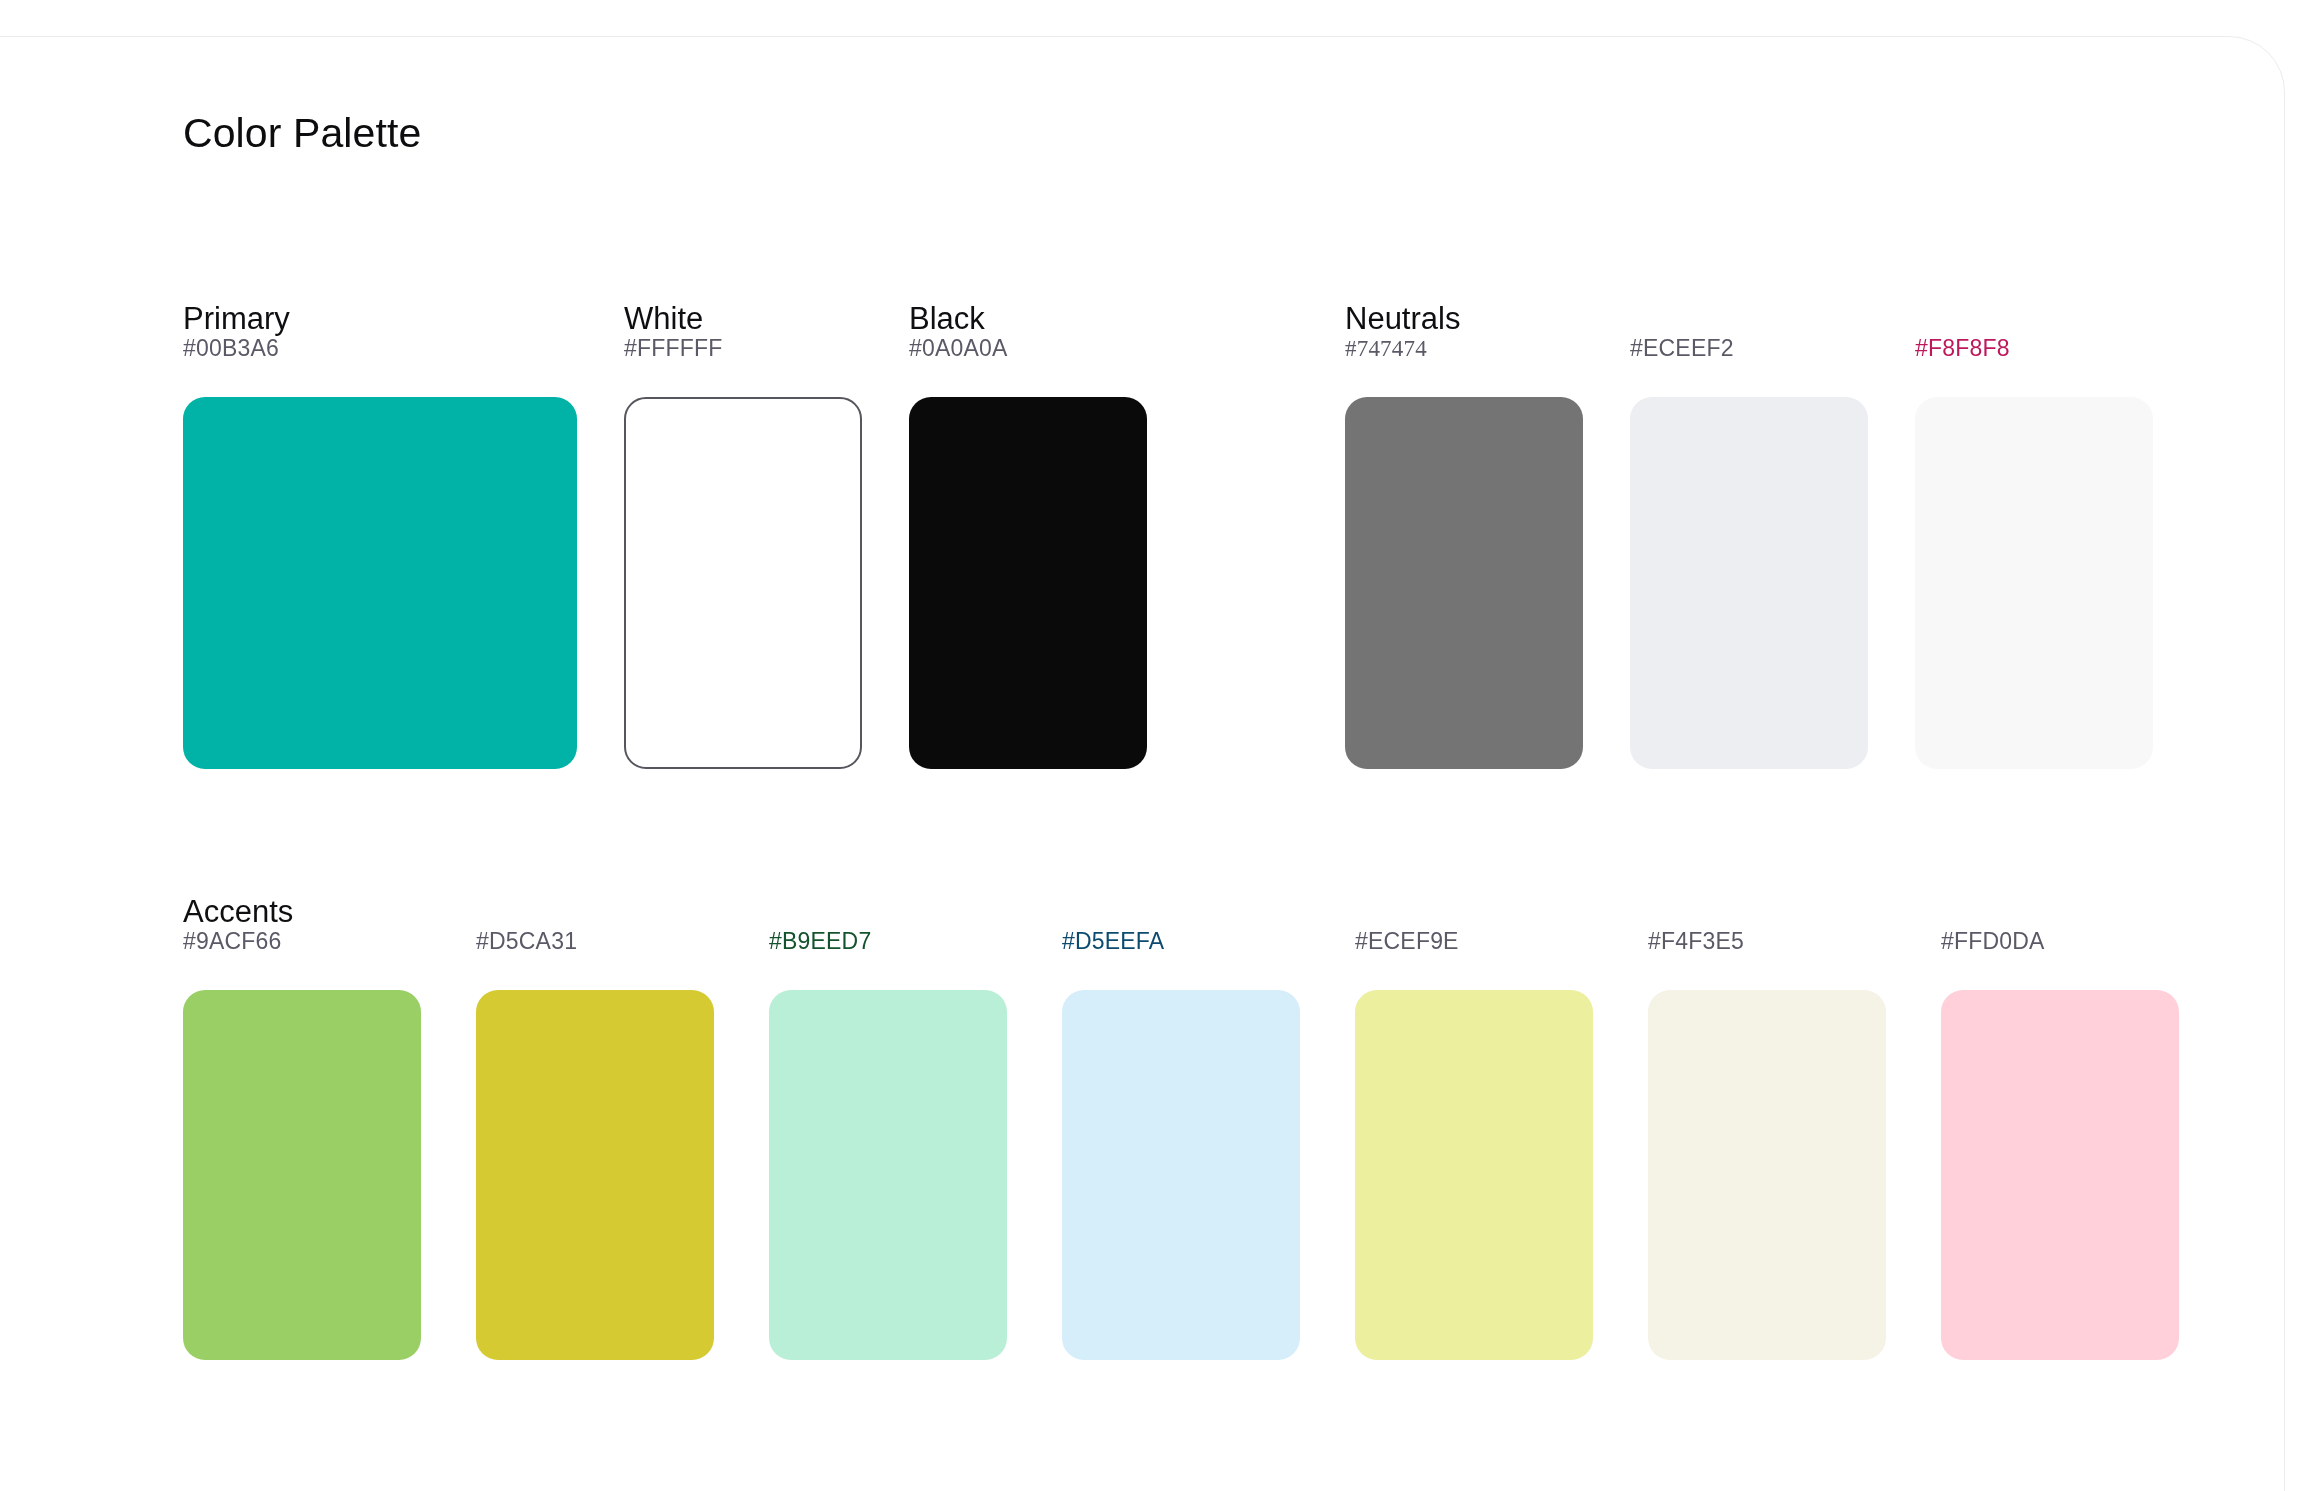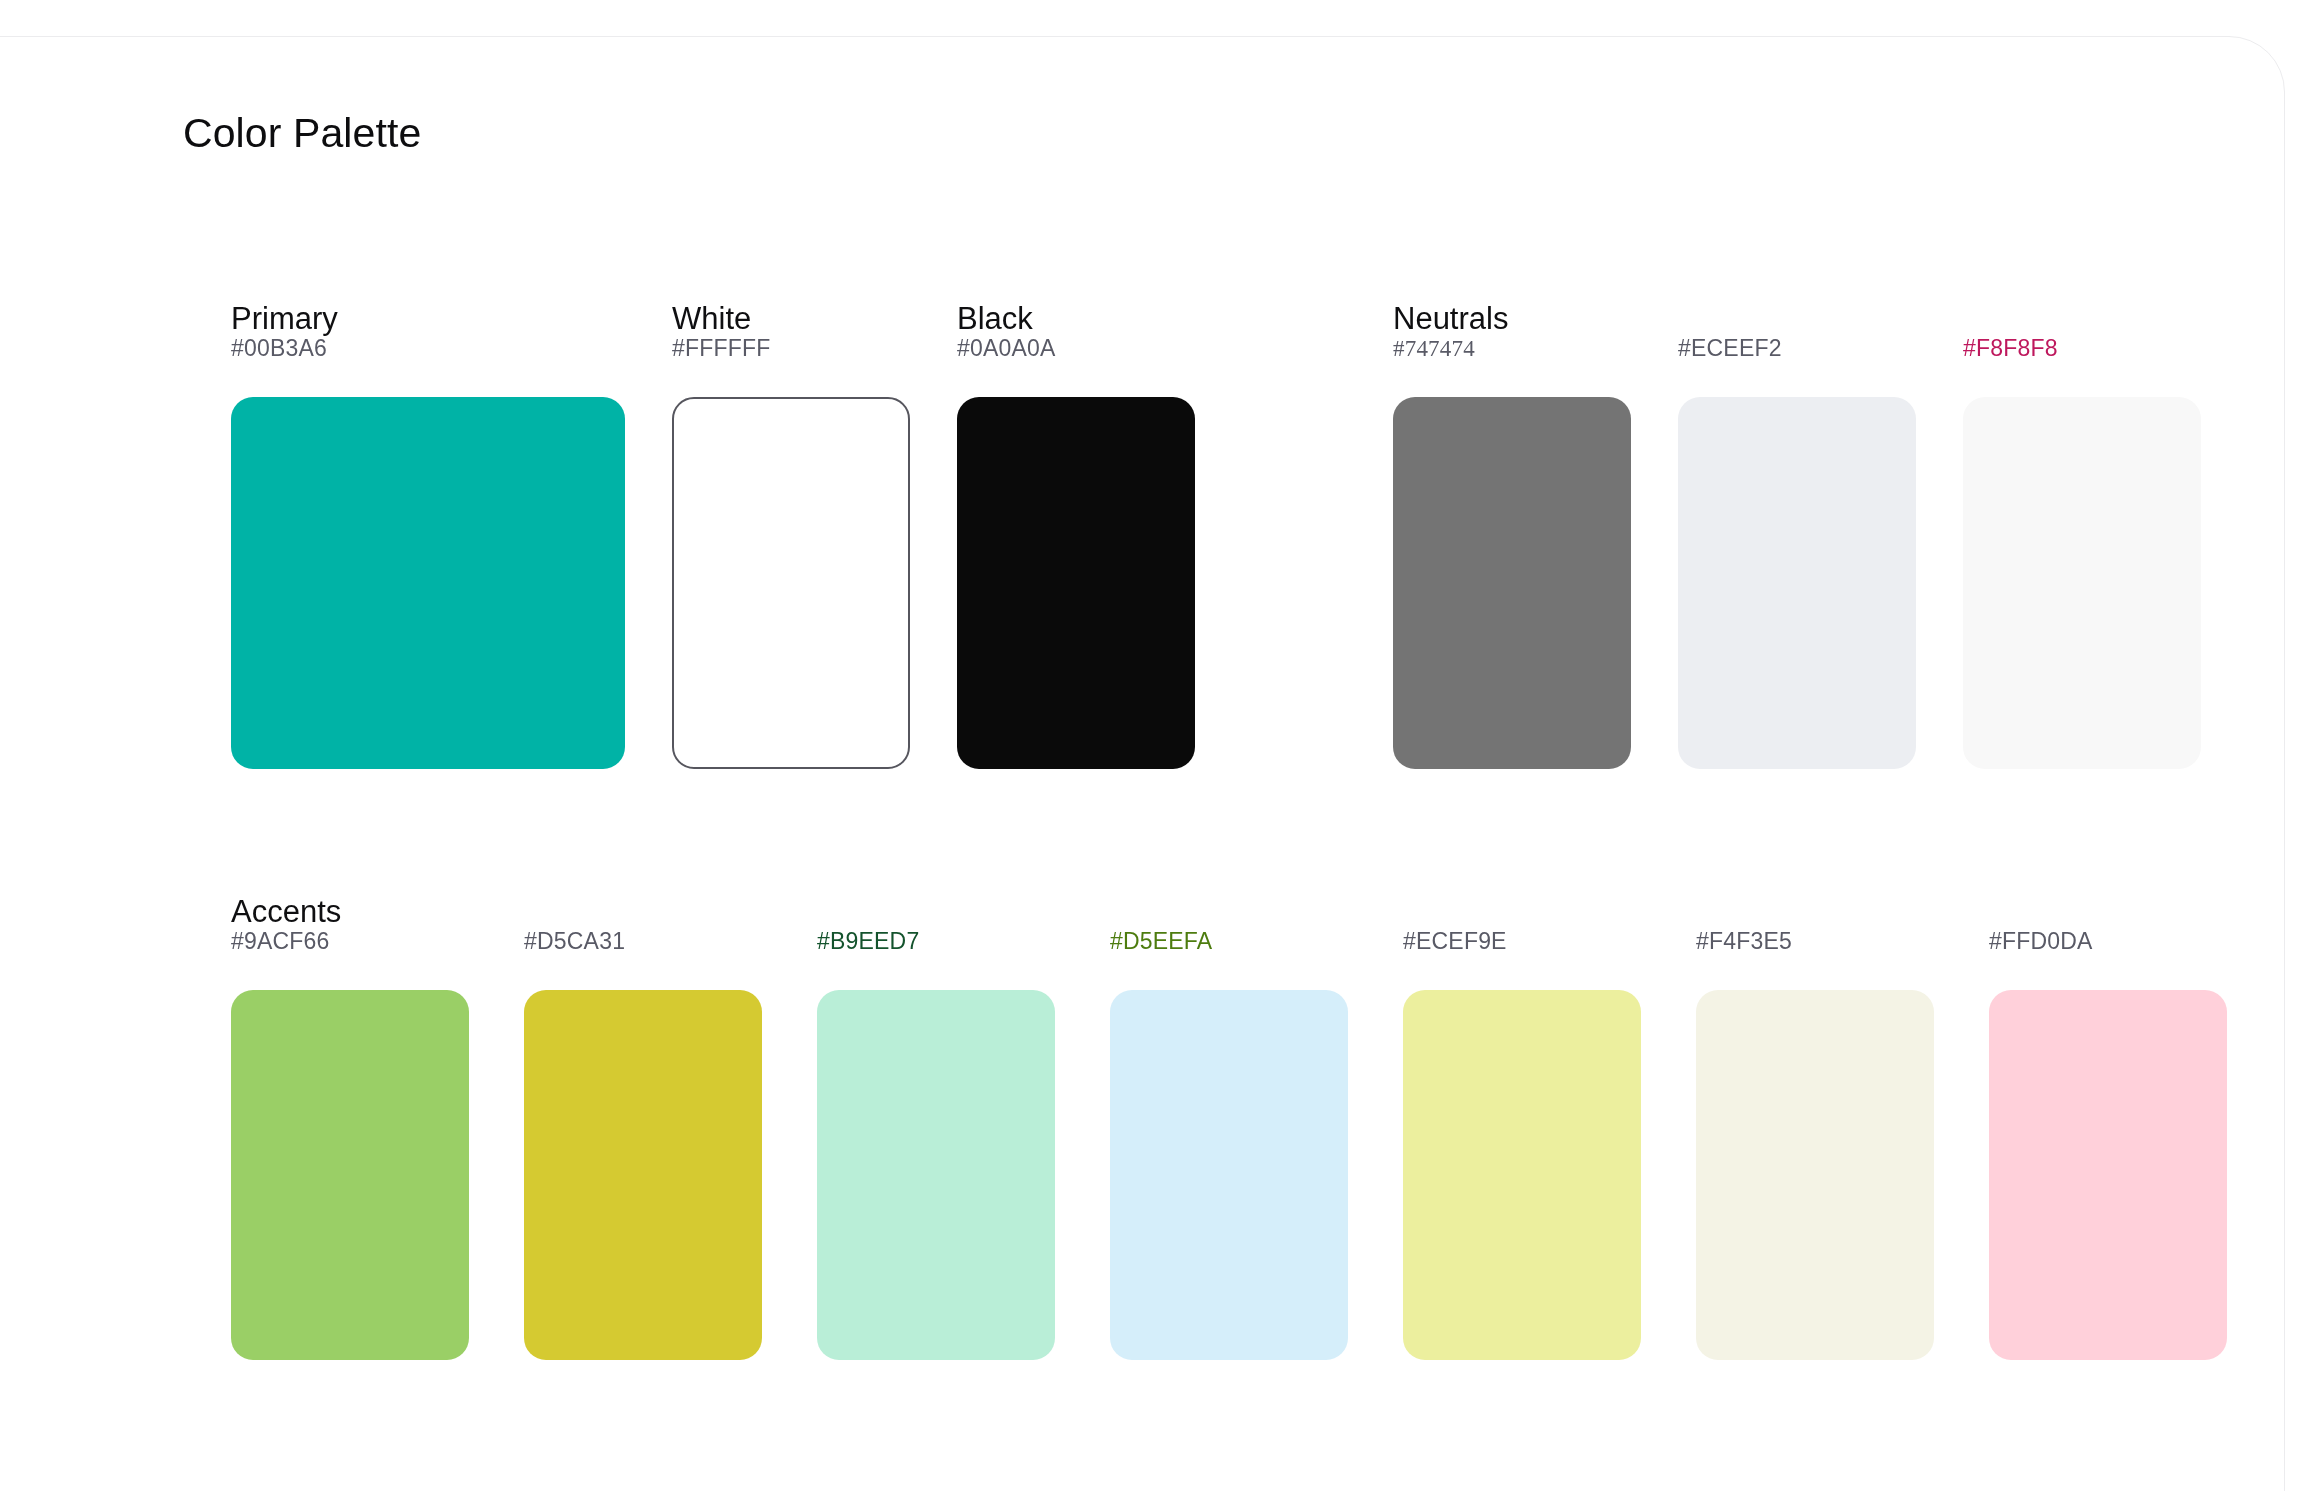--- a/index.html
+++ b/index.html
@@ -57,21 +57,20 @@
 
   .groups {
     display: flex;
     flex-direction: row;
     align-items: flex-start;
   }
 
   .group {
     display: flex;
     flex-direction: column;
-    margin-left: 48px;
   }
   
   .group + .group {
     margin-left: 198px;
   }
 
   .group-label {
     font-size: 31px;
     line-height: 1;
     color: #0f0f11;
@@ -208,21 +207,21 @@
             </div>
 
             <div class="swatch-col">
               <div class="label-spacer"></div>
               <div class="swatch-hex" style="color: #14532d;">#B9EED7</div>
               <div class="swatch-chip" style="background-color: rgb(185, 238, 215);"></div>
             </div>
 
             <div class="swatch-col">
               <div class="label-spacer"></div>
-              <div class="swatch-hex" style="color: #4d7c0f;">#D5EEFA</div>
+              <div class="swatch-hex" style="color: #0c4a6e;">#D5EEFA</div>
               <div class="swatch-chip" style="background-color: rgb(213, 238, 250);"></div>
             </div>
 
             <div class="swatch-col">
               <div class="label-spacer"></div>
               <div class="swatch-hex" style="color: rgb(89, 90, 102);">#ECEF9E</div>
               <div class="swatch-chip" style="background-color: rgb(236, 239, 158);"></div>
             </div>
 
             <div class="swatch-col">

